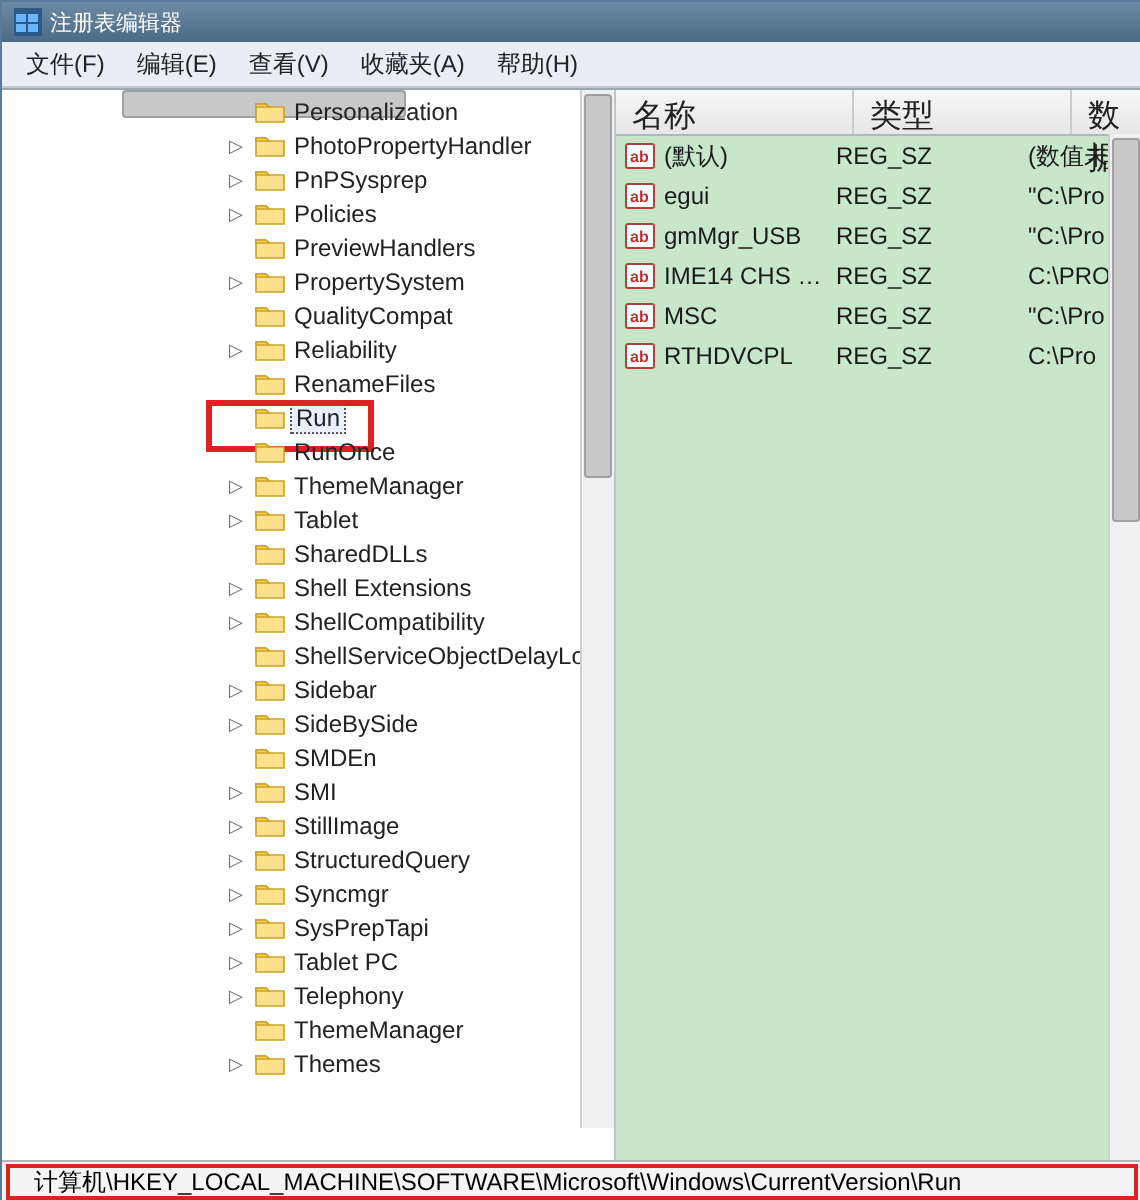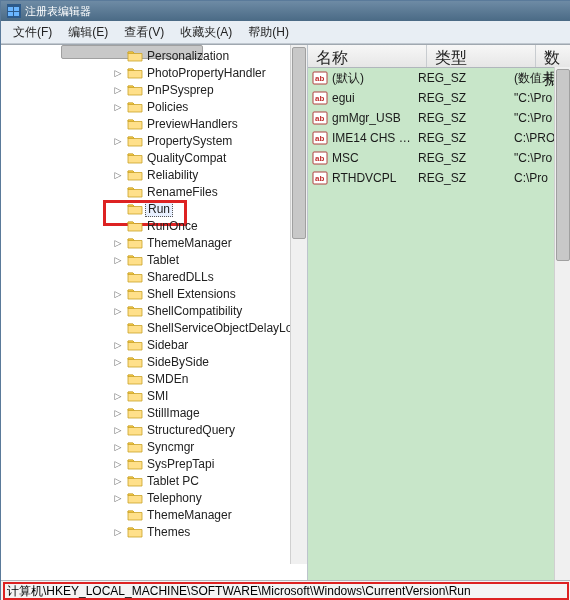--- a/index.html
+++ b/index.html
@@ -28,21 +28,21 @@
   .col-name{width:102px}
   .col-type{width:92px}
   .col-data{flex:1}
   .vrows{}
   .vrow{display:flex;align-items:center;height:20px;font-size:12px;color:#1a1a1a}
   .vrow .ico{width:16px;height:16px;display:inline-flex;align-items:center;justify-content:flex-start;margin:0 4px}
   .vrow .ico svg{width:16px;height:16px}
   .vrow .rname{width:86px;overflow:hidden;text-overflow:ellipsis;white-space:nowrap}
   .vrow .rtype{width:96px}
   .vrow .rdata{flex:1;overflow:hidden;white-space:nowrap}
-  .status{height:20px;border-top:1px solid #b0b6bc;background:#f4f4f4;display:flex;align-items:center;padding:0 6px;font-size:12px;position:relative}
+  .status{height:20px;border-top:1px solid #b0b6bc;background:#f4f4f4;display:flex;align-items:center;padding:0 16px;font-size:12px;position:relative}
   .status .redbox-path{position:absolute;left:2px;right:2px;top:1px;bottom:1px;border:2px solid #d22;pointer-events:none}
   .valuepane .vscroll{position:absolute;right:0;top:22px;bottom:0;width:16px;background:#f0f0f0;border-left:1px solid #d0d0d0}
   .valuepane .vscroll .vthumb{width:12px;height:190px;margin:2px auto;background:#c8c8c8;border:1px solid #a0a0a0;border-radius:2px}
   .treepane .vscroll{position:absolute;right:0;top:0;bottom:16px;width:16px;background:#f0f0f0;border-left:1px solid #d0d0d0}
   .treepane .vscroll .vthumb{width:12px;height:190px;margin:2px auto;background:#c8c8c8;border:1px solid #a0a0a0;border-radius:2px;margin-top:2px}
 </style>
 </head>
 <body>
 
 <div class="window">

